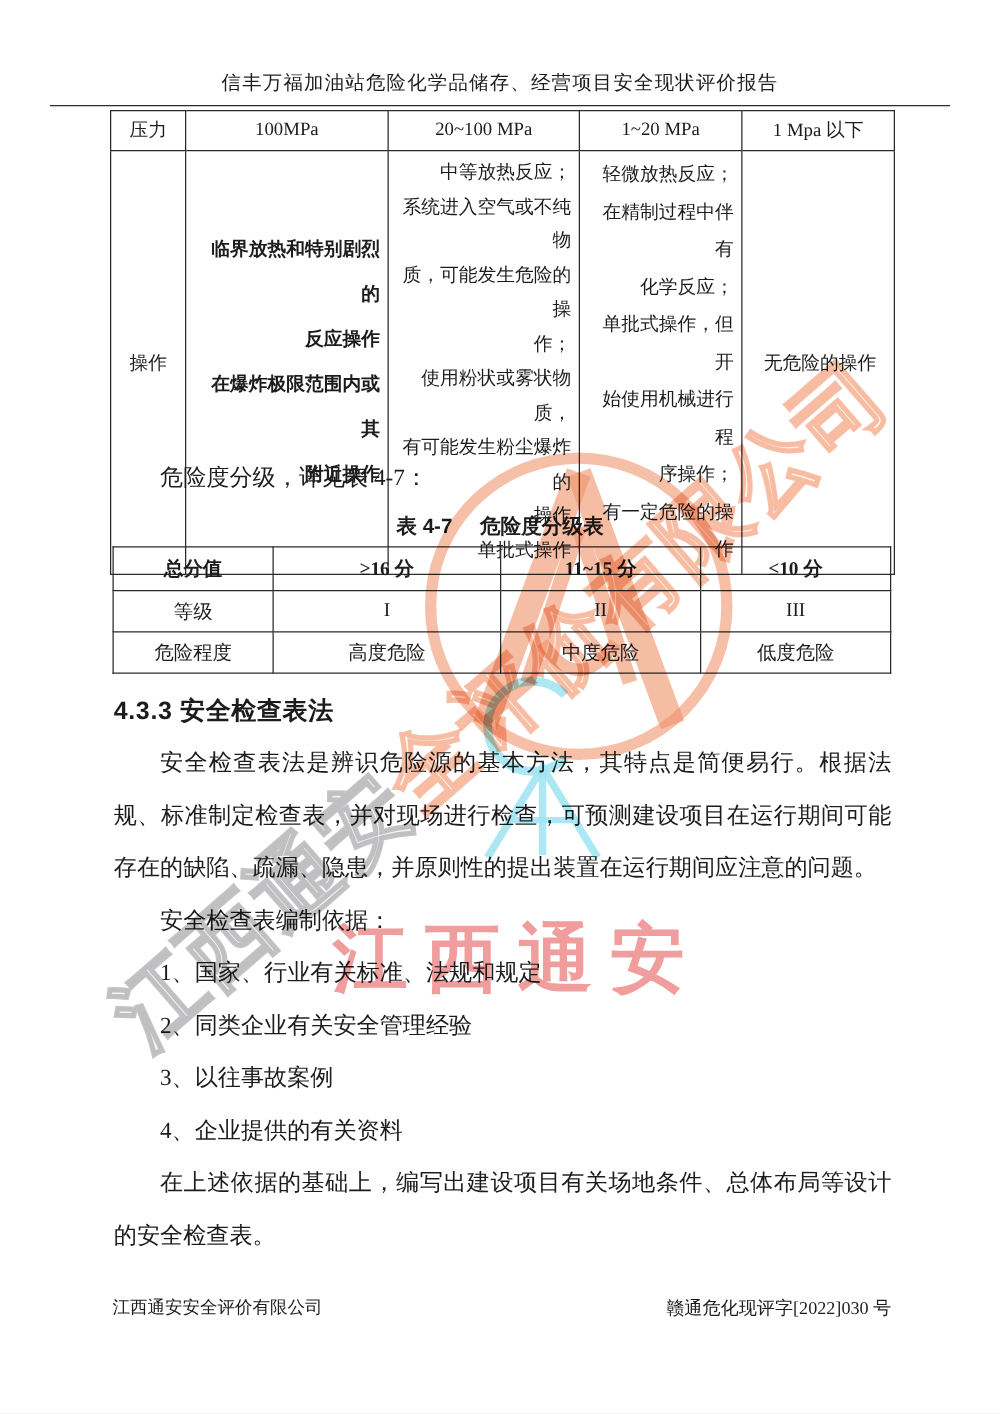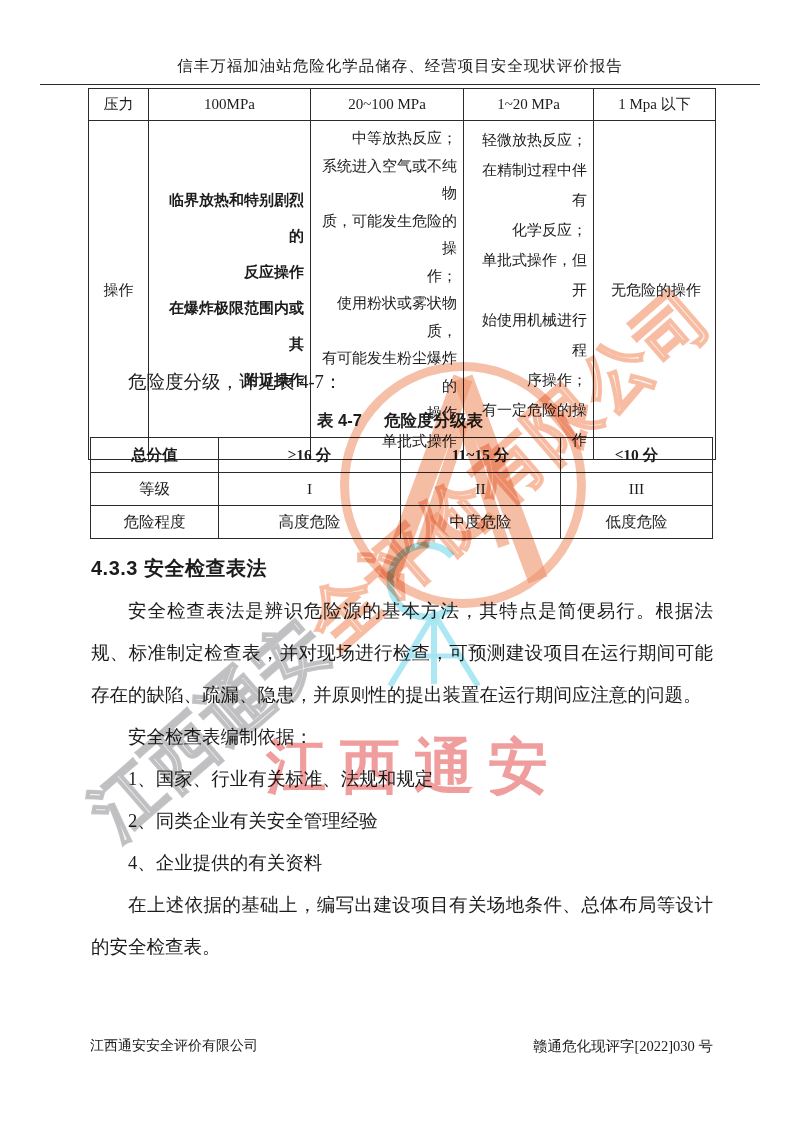--- a/index.html
+++ b/index.html
@@ -147,20 +147,21 @@
     </tbody>
   </table>
 
   <div class="sec-heading">4.3.3 安全检查表法</div>
 
   <div class="body-flow">
     <p>安全检查表法是辨识危险源的基本方法，其特点是简便易行。根据法规、标准制定检查表，并对现场进行检查，可预测建设项目在运行期间可能存在的缺陷、疏漏、隐患，并原则性的提出装置在运行期间应注意的问题。</p>
     <p>安全检查表编制依据：</p>
     <p>1、国家、行业有关标准、法规和规定</p>
     <p>2、同类企业有关安全管理经验</p>
+    <p>3、以往事故案例</p>
     <p>4、企业提供的有关资料</p>
     <p>在上述依据的基础上，编写出建设项目有关场地条件、总体布局等设计的安全检查表。</p>
   </div>
 
   <div class="footer-left">江西通安安全评价有限公司</div>
   <div class="footer-right">赣通危化现评字[2022]030 号</div>
 
   <div class="wm wm-diag"><span class="gray">江西通安</span><span class="salmon">全评价有限公司</span></div>
 
   <div class="wm wm-stamp">

